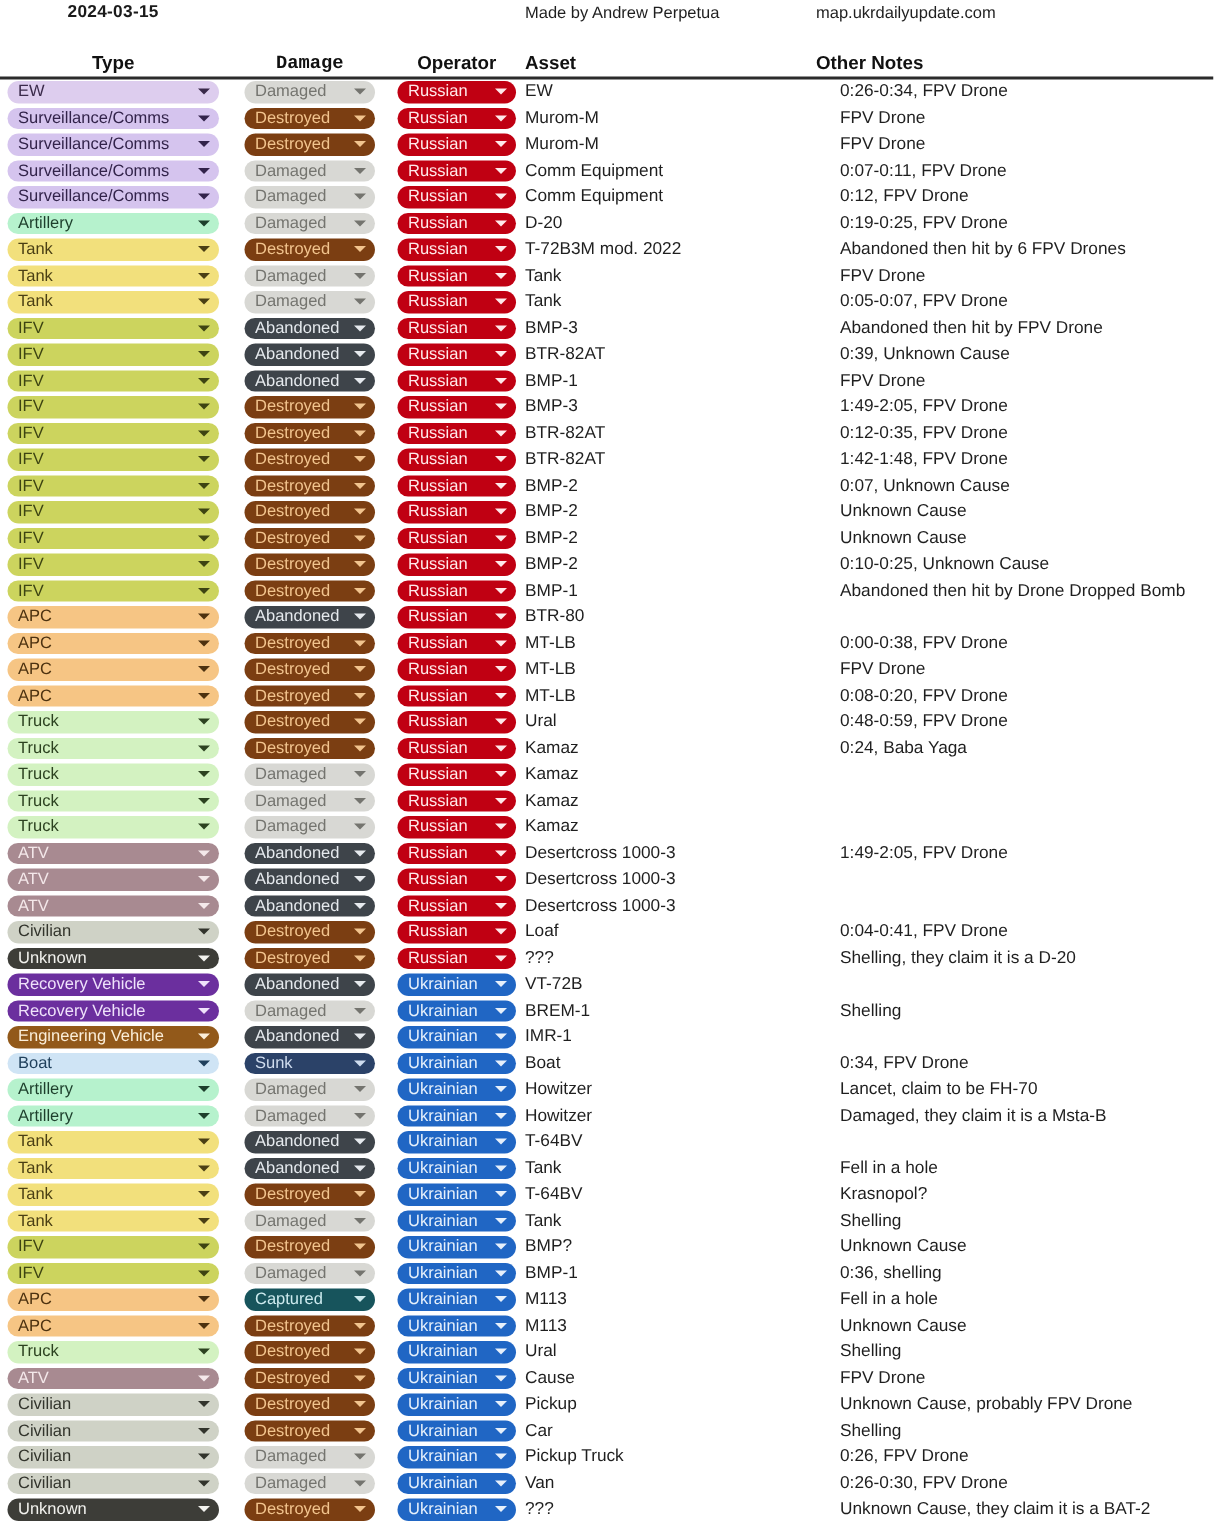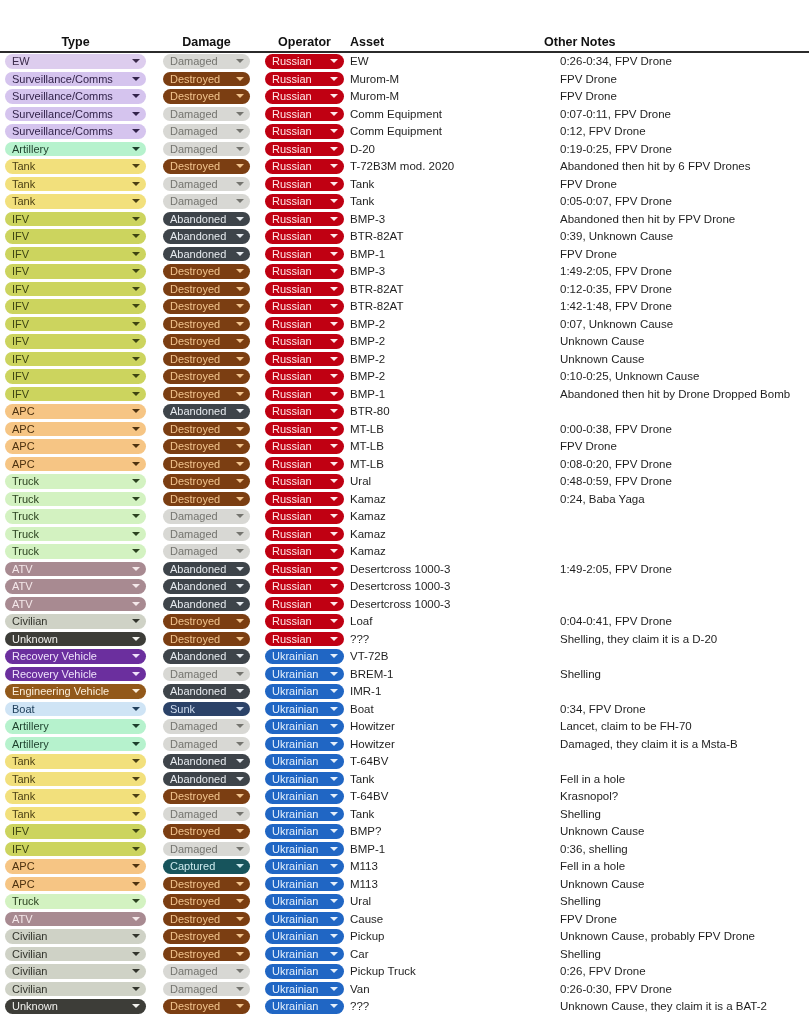--- a/index.html
+++ b/index.html
@@ -25,21 +25,21 @@
   }
   .meta-site {
     position: absolute; left: 544px; top: 3px;
     font-size: 11px; color: #1f1f1f;
   }
 
   
   .thead { position: absolute; top: 35px; left: 0; width: 809px; height: 17px; }
   .th { position: absolute; top: 0; font-size: 12.5px; font-weight: bold; color: #111; }
   .th-type     { left: 5px;  width: 141px; text-align: center; }
-  .th-damage   { left: 163px; width: 87px; text-align: center; }
+  .th-damage   { left: 163px; width: 87px; text-align: center; font-family: Liberation Mono, monospace; }
   .th-operator { left: 265px; width: 79px; text-align: center; }
   .th-asset    { left: 350px; text-align: left; }
   .th-notes    { left: 544px; text-align: left; }
   .hrule {
     position: absolute; top: 51px; left: 0; width: 809px;
     height: 1.5px; background: #2b2b2b;
   }
 
   
   .tbody { position: absolute; top: 53px; left: 0; width: 688px; }
@@ -71,20 +71,25 @@
     line-height: 15px; color: #1f1f1f; white-space: nowrap;
   }
   .c-asset { left: 350px; }
   .c-notes { left: 560px; }
 </style>
 </head>
 <body>
 
 <div id="page">
 
+  <div class="meta">
+    <div class="meta-date">2024-03-15</div>
+    <div class="meta-author">Made by Andrew Perpetua</div>
+    <div class="meta-site">map.ukrdailyupdate.com</div>
+  </div>
 
   <div class="thead">
     <div class="th th-type">Type</div>
     <div class="th th-damage">Damage</div>
     <div class="th th-operator">Operator</div>
     <div class="th th-asset">Asset</div>
     <div class="th th-notes">Other Notes</div>
   </div>
   <div class="hrule"></div>
 
@@ -128,21 +133,21 @@
         <div class="pill c-type" style="background: rgb(182, 242, 205); color: rgb(29, 63, 44);"><span class="ptext">Artillery</span><span class="caret"></span></div>
         <div class="pill c-dmg" style="background: rgb(216, 216, 212); color: rgb(116, 116, 111);"><span class="ptext">Damaged</span><span class="caret"></span></div>
         <div class="pill c-op" style="background: rgb(192, 0, 18); color: rgb(255, 233, 234);"><span class="ptext">Russian</span><span class="caret"></span></div>
         <div class="cell-text c-asset">D-20</div>
         <div class="cell-text c-notes">0:19-0:25, FPV Drone</div>
       </div>
       <div class="row">
         <div class="pill c-type" style="background: rgb(242, 224, 124); color: rgb(74, 63, 20);"><span class="ptext">Tank</span><span class="caret"></span></div>
         <div class="pill c-dmg" style="background: rgb(123, 62, 18); color: rgb(242, 196, 142);"><span class="ptext">Destroyed</span><span class="caret"></span></div>
         <div class="pill c-op" style="background: rgb(192, 0, 18); color: rgb(255, 233, 234);"><span class="ptext">Russian</span><span class="caret"></span></div>
-        <div class="cell-text c-asset">T-72B3M mod. 2020</div>
+        <div class="cell-text c-asset">T-72B3M mod. 2022</div>
         <div class="cell-text c-notes">Abandoned then hit by 6 FPV Drones</div>
       </div>
       <div class="row">
         <div class="pill c-type" style="background: rgb(242, 224, 124); color: rgb(74, 63, 20);"><span class="ptext">Tank</span><span class="caret"></span></div>
         <div class="pill c-dmg" style="background: rgb(216, 216, 212); color: rgb(116, 116, 111);"><span class="ptext">Damaged</span><span class="caret"></span></div>
         <div class="pill c-op" style="background: rgb(192, 0, 18); color: rgb(255, 233, 234);"><span class="ptext">Russian</span><span class="caret"></span></div>
         <div class="cell-text c-asset">Tank</div>
         <div class="cell-text c-notes">FPV Drone</div>
       </div>
       <div class="row">

